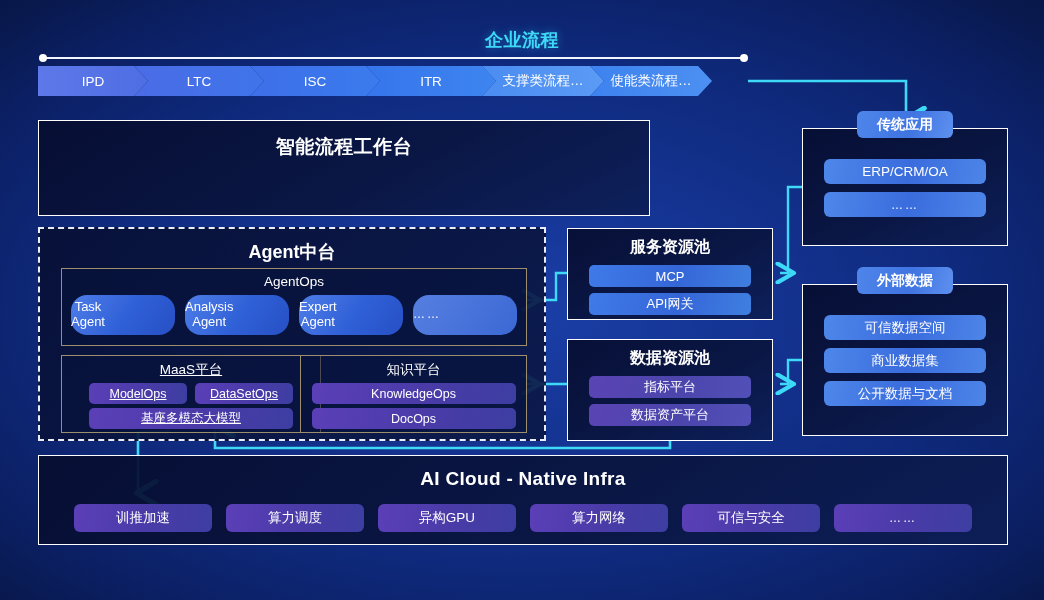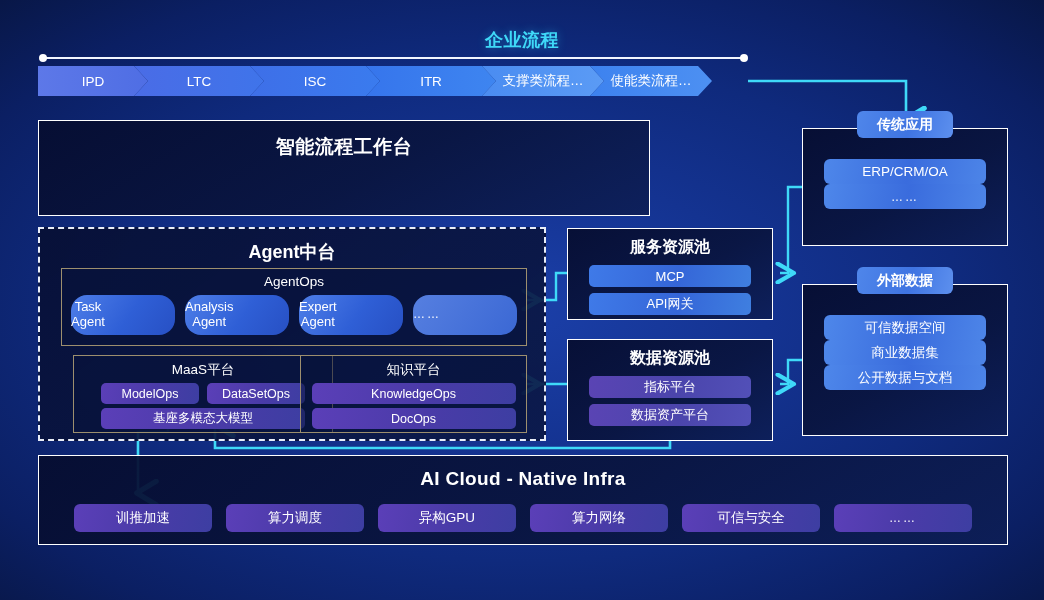--- a/index.html
+++ b/index.html
@@ -79,21 +79,21 @@
   #agentops { left: 21px; top: 39px; width: 466px; height: 78px; }
   .agent-row { display: flex; gap: 10px; justify-content: center; margin-top: 6px; }
   .agent-card {
     width: 104px; height: 40px; border-radius: 16px;
     display: flex; align-items: center; justify-content: flex-start;
     text-align: center; font-size: 13px; line-height: 1.12; color: #fff;
     background: linear-gradient(125deg, #4e7ee8 0%, #2f5fd6 55%, #2750c4 100%);
   }
   .agent-card.dots { background: linear-gradient(125deg, #567fe0 0%, #3b68d4 100%); font-size: 12px; letter-spacing: 2px; }
 
-  #maas { left: 33px; top: 126px; width: 260px; height: 78px; }
+  #maas { left: 21px; top: 126px; width: 260px; height: 78px; text-decoration: underline; }
   #knowledge { left: 260px; top: 126px; width: 227px; height: 78px; }
   .ops-row { display: flex; gap: 8px; justify-content: center; margin-top: 4px; }
   .ops-pill {
     height: 21px; border-radius: 5px; display: flex; align-items: center;
     justify-content: center; font-size: 12.5px; color: #fff;
     background: linear-gradient(100deg, #5b3fb8 0%, #4a3ba8 55%, #3d3ea2 100%);
   }
   .ops-pill.w-half { width: 98px; }
   .ops-pill.w-full { width: 204px; }
 
@@ -113,21 +113,21 @@
   
   #apps { left: 802px; top: 128px; width: 206px; height: 118px; }
   #extdata { left: 802px; top: 284px; width: 206px; height: 152px; }
   .tab-label {
     position: absolute; left: 50%; transform: translateX(-50%); top: -18px;
     min-width: 96px; height: 27px; border-radius: 6px;
     display: flex; align-items: center; justify-content: center;
     font-size: 14px; font-weight: bold; color: #fff; padding: 0 14px;
     background: linear-gradient(105deg, #4f86ea 0%, #3f74e2 55%, #5d90ee 100%);
   }
-  .right-list { display: flex; flex-direction: column; align-items: center; margin-top: 30px; }
+  .right-list { display: flex; flex-direction: column; align-items: center; gap: 8px; margin-top: 30px; }
   .right-pill {
     width: 162px; height: 25px; border-radius: 6px;
     display: flex; align-items: center; justify-content: center;
     font-size: 13.5px; color: #fff;
     background: linear-gradient(100deg, #4e87ea 0%, #3a6cdd 52%, #4d85e8 100%);
   }
   .right-pill.dots { letter-spacing: 2px; font-size: 12px; }
 
   
   #infra { left: 38px; top: 455px; width: 970px; height: 90px; }

